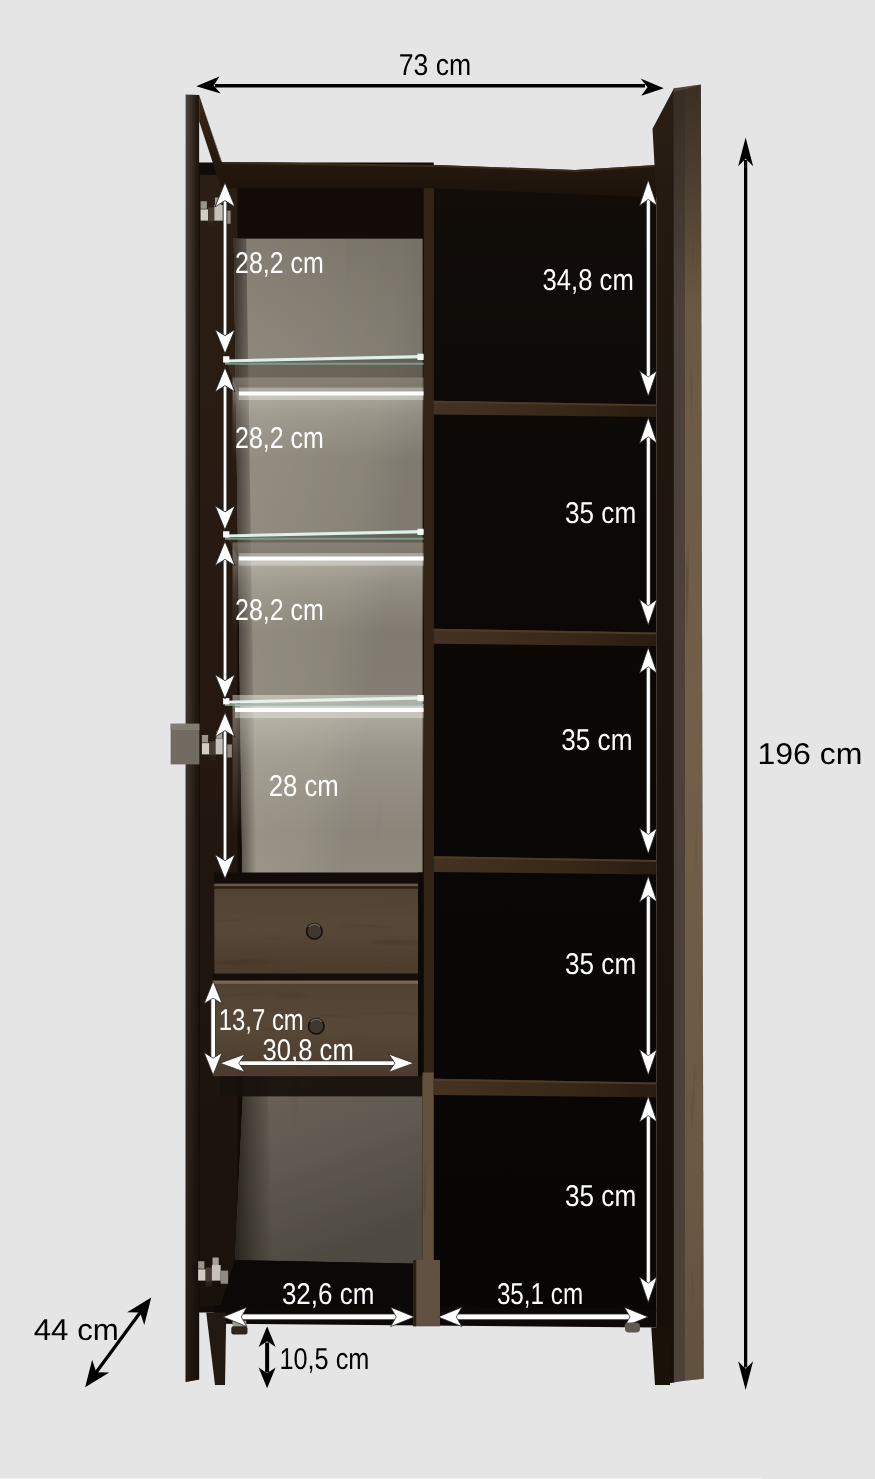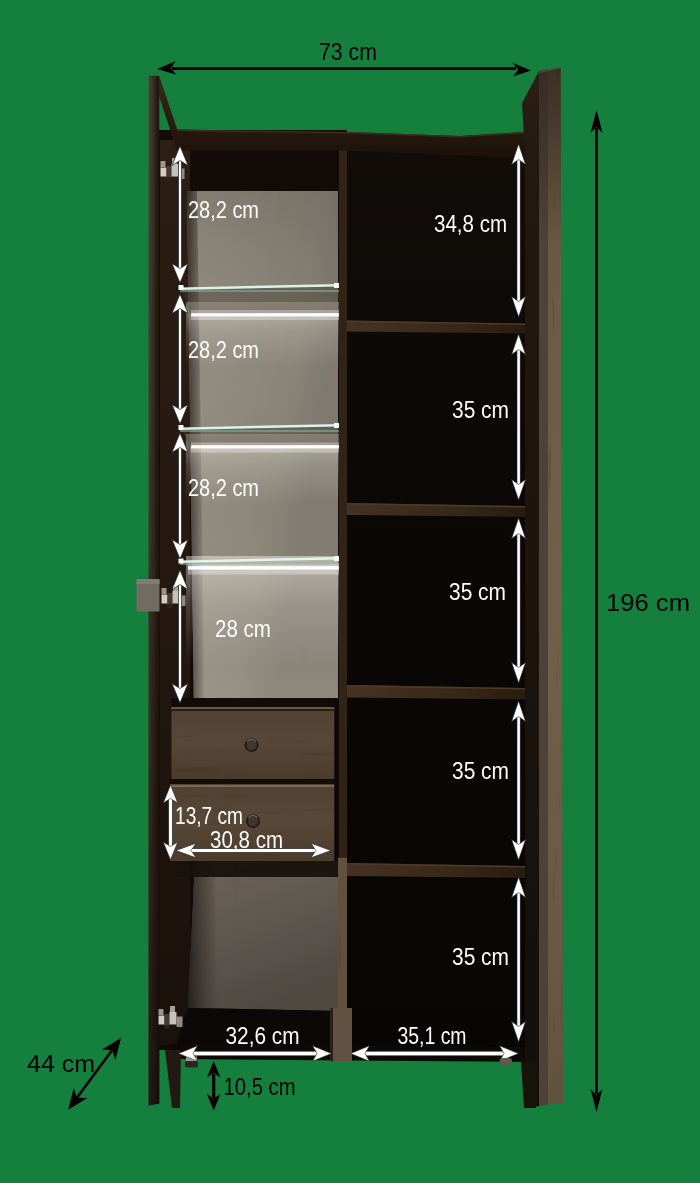--- a/index.html
+++ b/index.html
@@ -1,16 +1,16 @@
 <!DOCTYPE html>
 <html><head>
 <meta charset="utf-8">
 <style>
   html,body{margin:0;padding:0;background:#ffffff;}
-  #stage{position:relative;width:700px;height:1183px;background:#15803d;overflow:hidden;
+  #stage{position:relative;width:700px;height:1183px;background:#e5e5e5;overflow:hidden;
     font-family:"Liberation Sans", sans-serif;}
   svg{position:absolute;left:0;top:0;}
   text{font-family:"Liberation Sans", sans-serif;font-weight:500;}
 </style>
 </head>
 <body>
 <div id="stage">
 <svg width="700" height="1183" viewBox="0 0 700 1183">
 <defs>
   <linearGradient id="doorFace" x1="0" y1="0" x2="1" y2="0">

